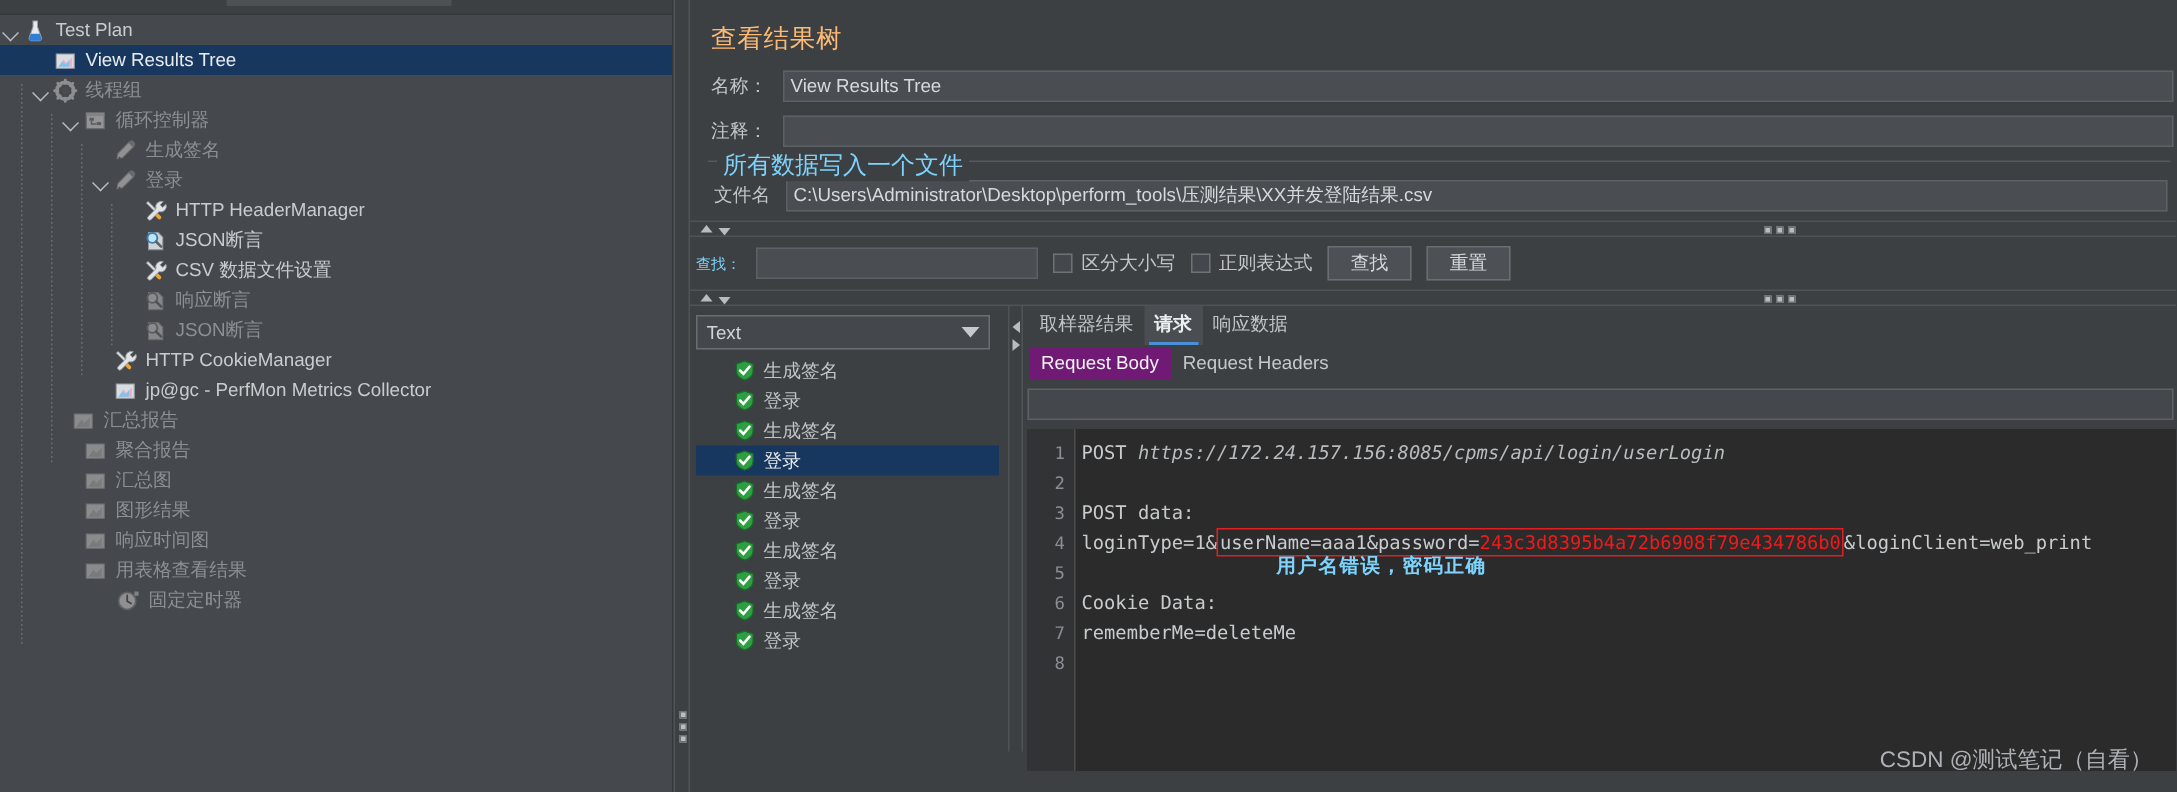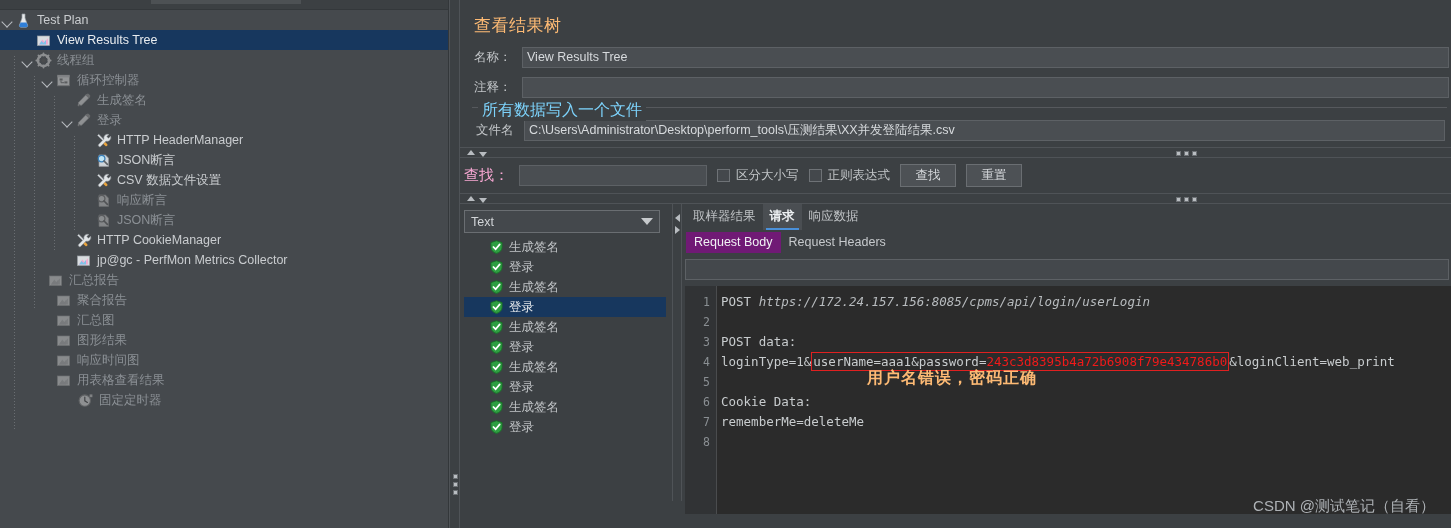--- a/index.html
+++ b/index.html
@@ -117,21 +117,21 @@
   }
   .hsplit .arrows { position: absolute; left: 7px; top: 2px; display:flex; gap: 4px;}
   .hsplit .arrows span { width:0;height:0; }
   .hsplit .arrows .up { border-left:4px solid transparent;border-right:4px solid transparent;border-bottom:5px solid #b8bcc0;}
   .hsplit .arrows .dn { border-left:4px solid transparent;border-right:4px solid transparent;border-top:5px solid #b8bcc0; margin-top:2px;}
   .hsplit .dots { position: absolute; right: 254px; top: 3px; display:flex; gap:3px;}
   .hsplit .dots i { width:5px;height:5px;background:#b9bdc1;border:1px solid #6d7175;display:block;}
 
   
   .searchbar { display:flex; align-items:center; padding: 6px 0 6px 4px; gap: 10px;}
-  .searchbar .lbl { font-size: 15px; color:#f9a8d4; }
+  .searchbar .lbl { font-size: 10px; color:#7dd3fc; }
   .search-input {
     width: 188px; height: 21px; background:#4a4e52; border:1px solid #5d6165;
   }
   .cbx { display:flex; align-items:center; gap:6px; font-size:12.5px; color:#c3c6c9;}
   .cbx .box { width:13px;height:13px;background:#44484c;border:1px solid #6e7276;display:block;}
   .btn {
     height: 23px; min-width: 56px; padding: 0 12px;
     background: #4d5155; border:1px solid #6a6e72; color:#d6d9dc;
     font-size: 12.5px; font-family:"Liberation Sans",sans-serif;
     display:flex;align-items:center;justify-content:center;
@@ -190,22 +190,22 @@
     color:#c8ccce; font-size:12.5px;
   }
   .cline { height:20px; line-height:20px; white-space:pre; }
   .cline .url { color:#b8bcbf; font-style: italic; }
   .redbox {
     border:1.5px solid #e02020; padding:0 1px; display:inline-block;
     line-height:17px; position:relative; top:0;
   }
   .redtxt { color:#f01a1a; }
   .annot {
-    position:absolute; left:182px; top:82px;
-    color:#fdba74; font-size:16px; font-weight:bold; letter-spacing:1px;
+    position:absolute; left:166px; top:82px;
+    color:#7dd3fc; font-size:13px; font-weight:bold; letter-spacing:1px;
     font-family:"Liberation Sans","DejaVu Sans",sans-serif;
   }
   .watermark {
     position:absolute; right:16px; bottom:12px;
     font-size:15px; color:#aeb2b6;
   }
 </style>
 </head>
 <body>
 

